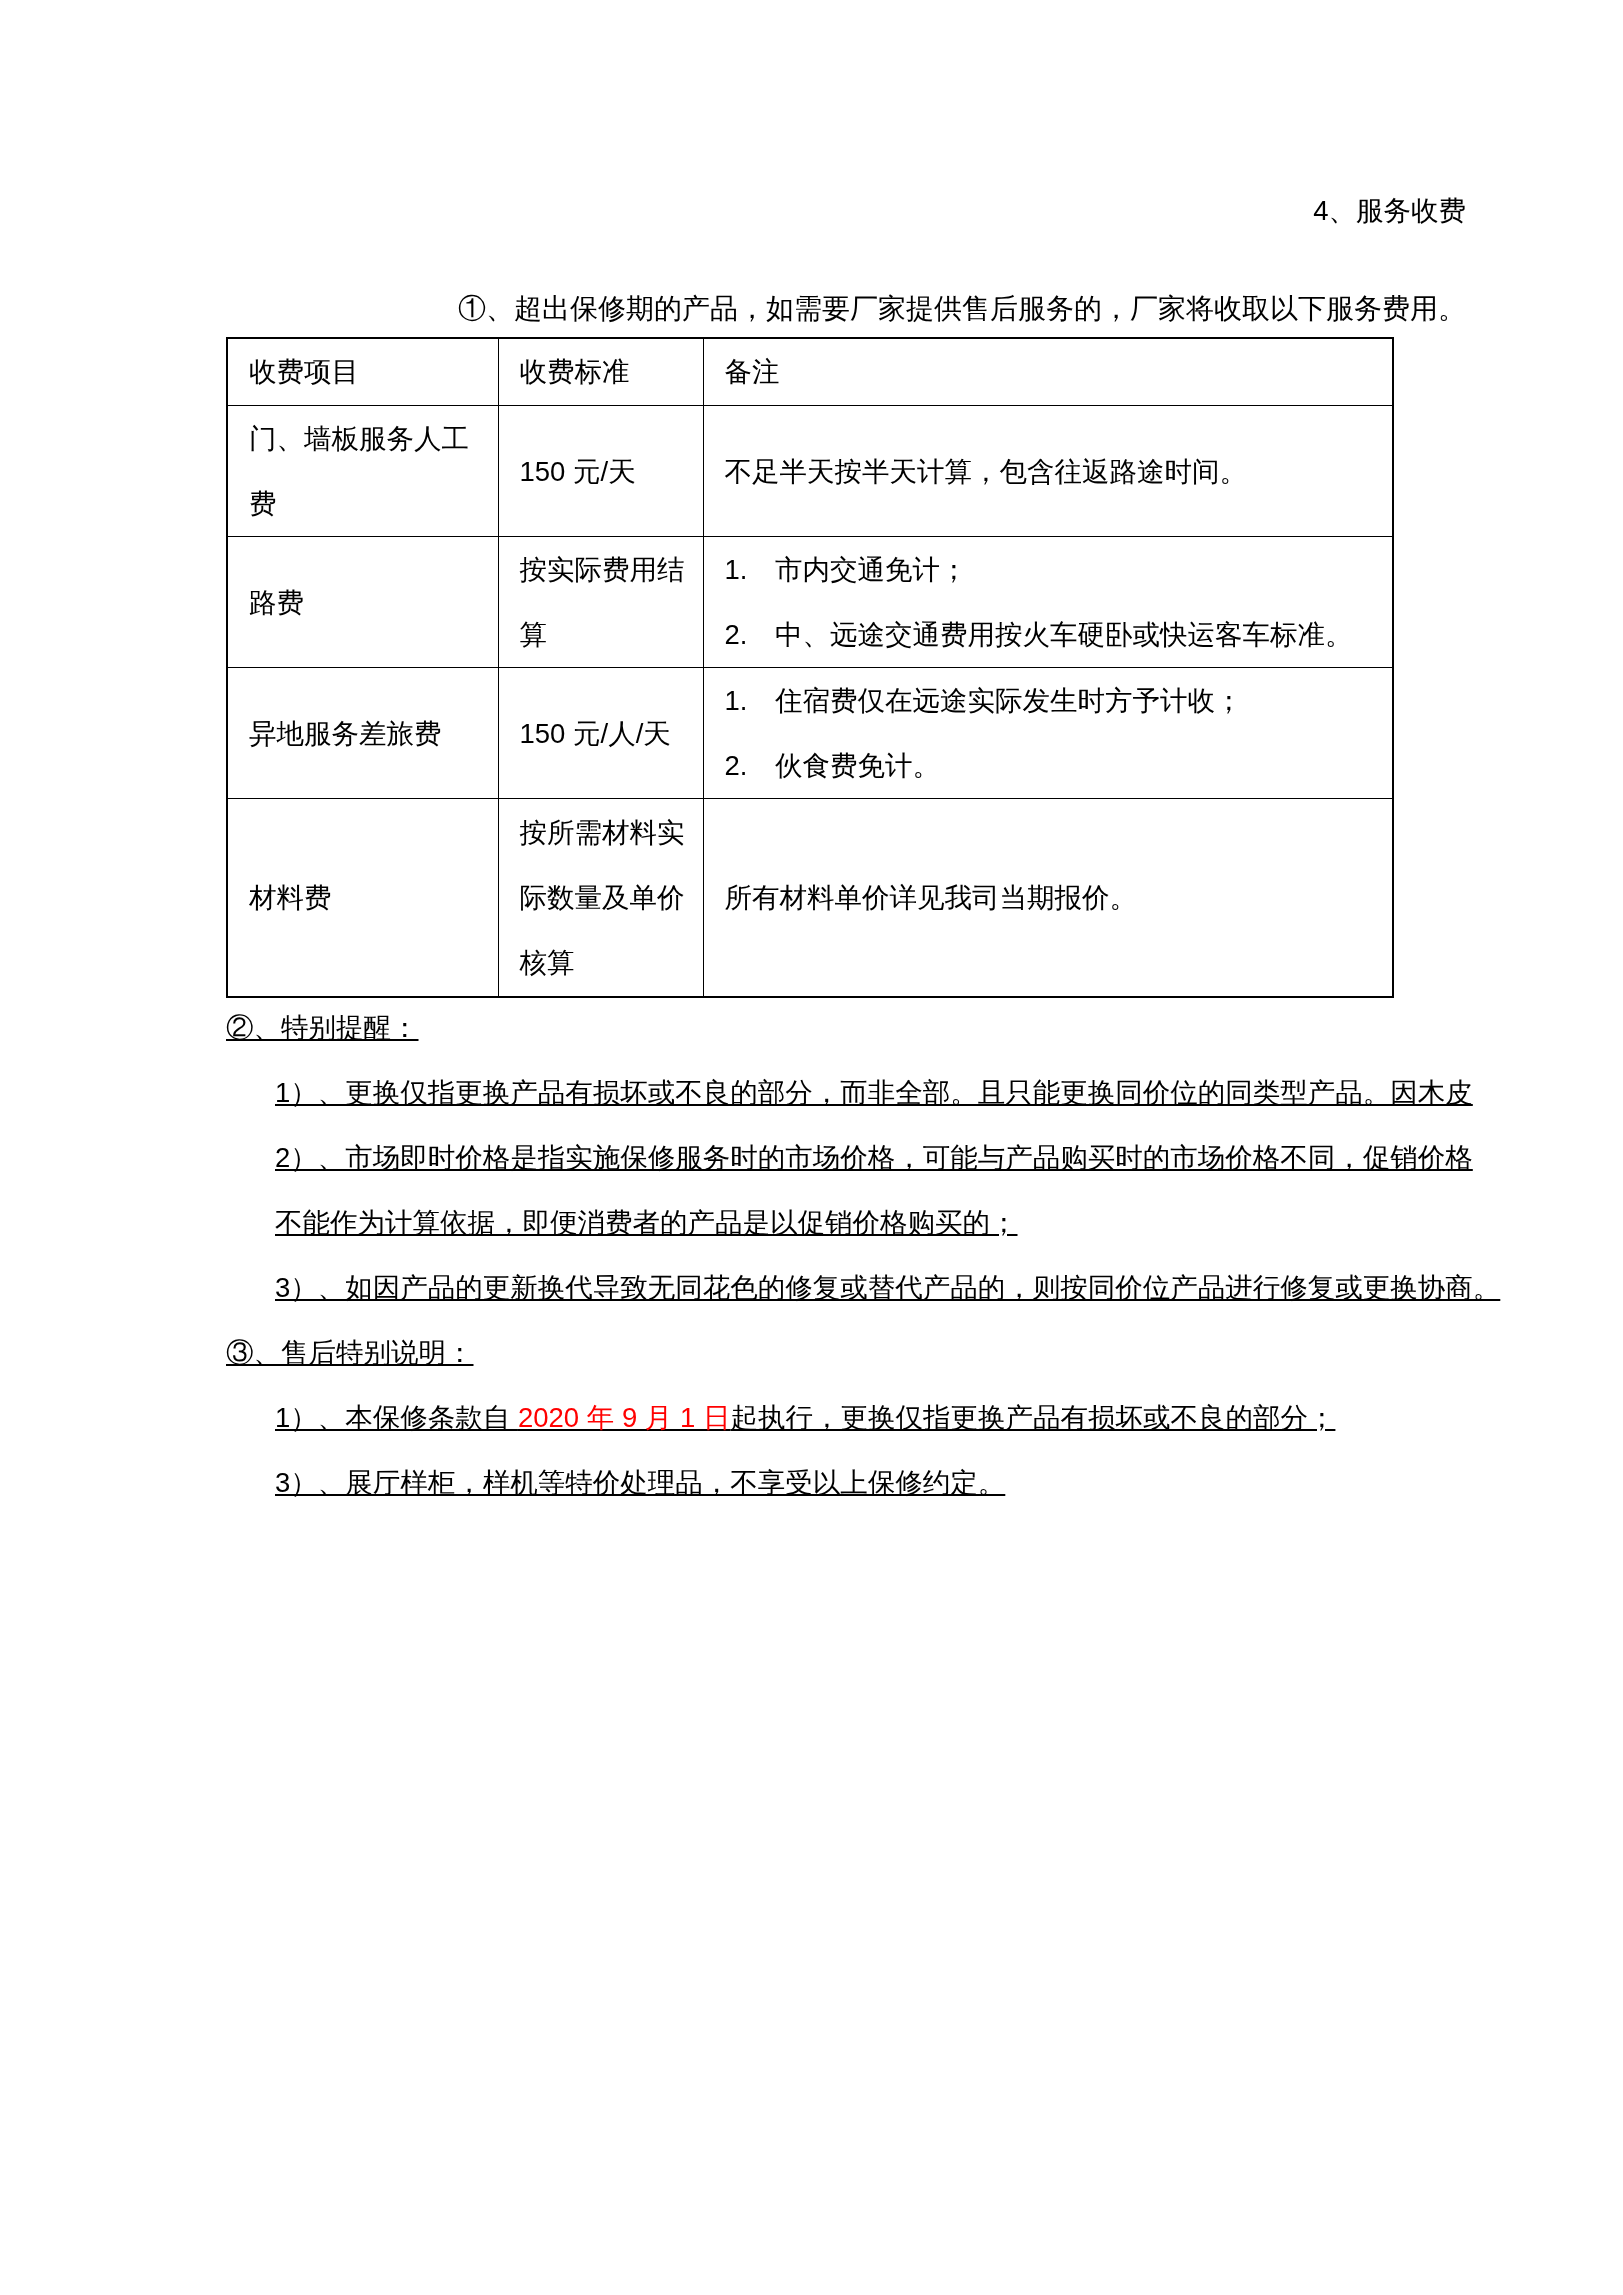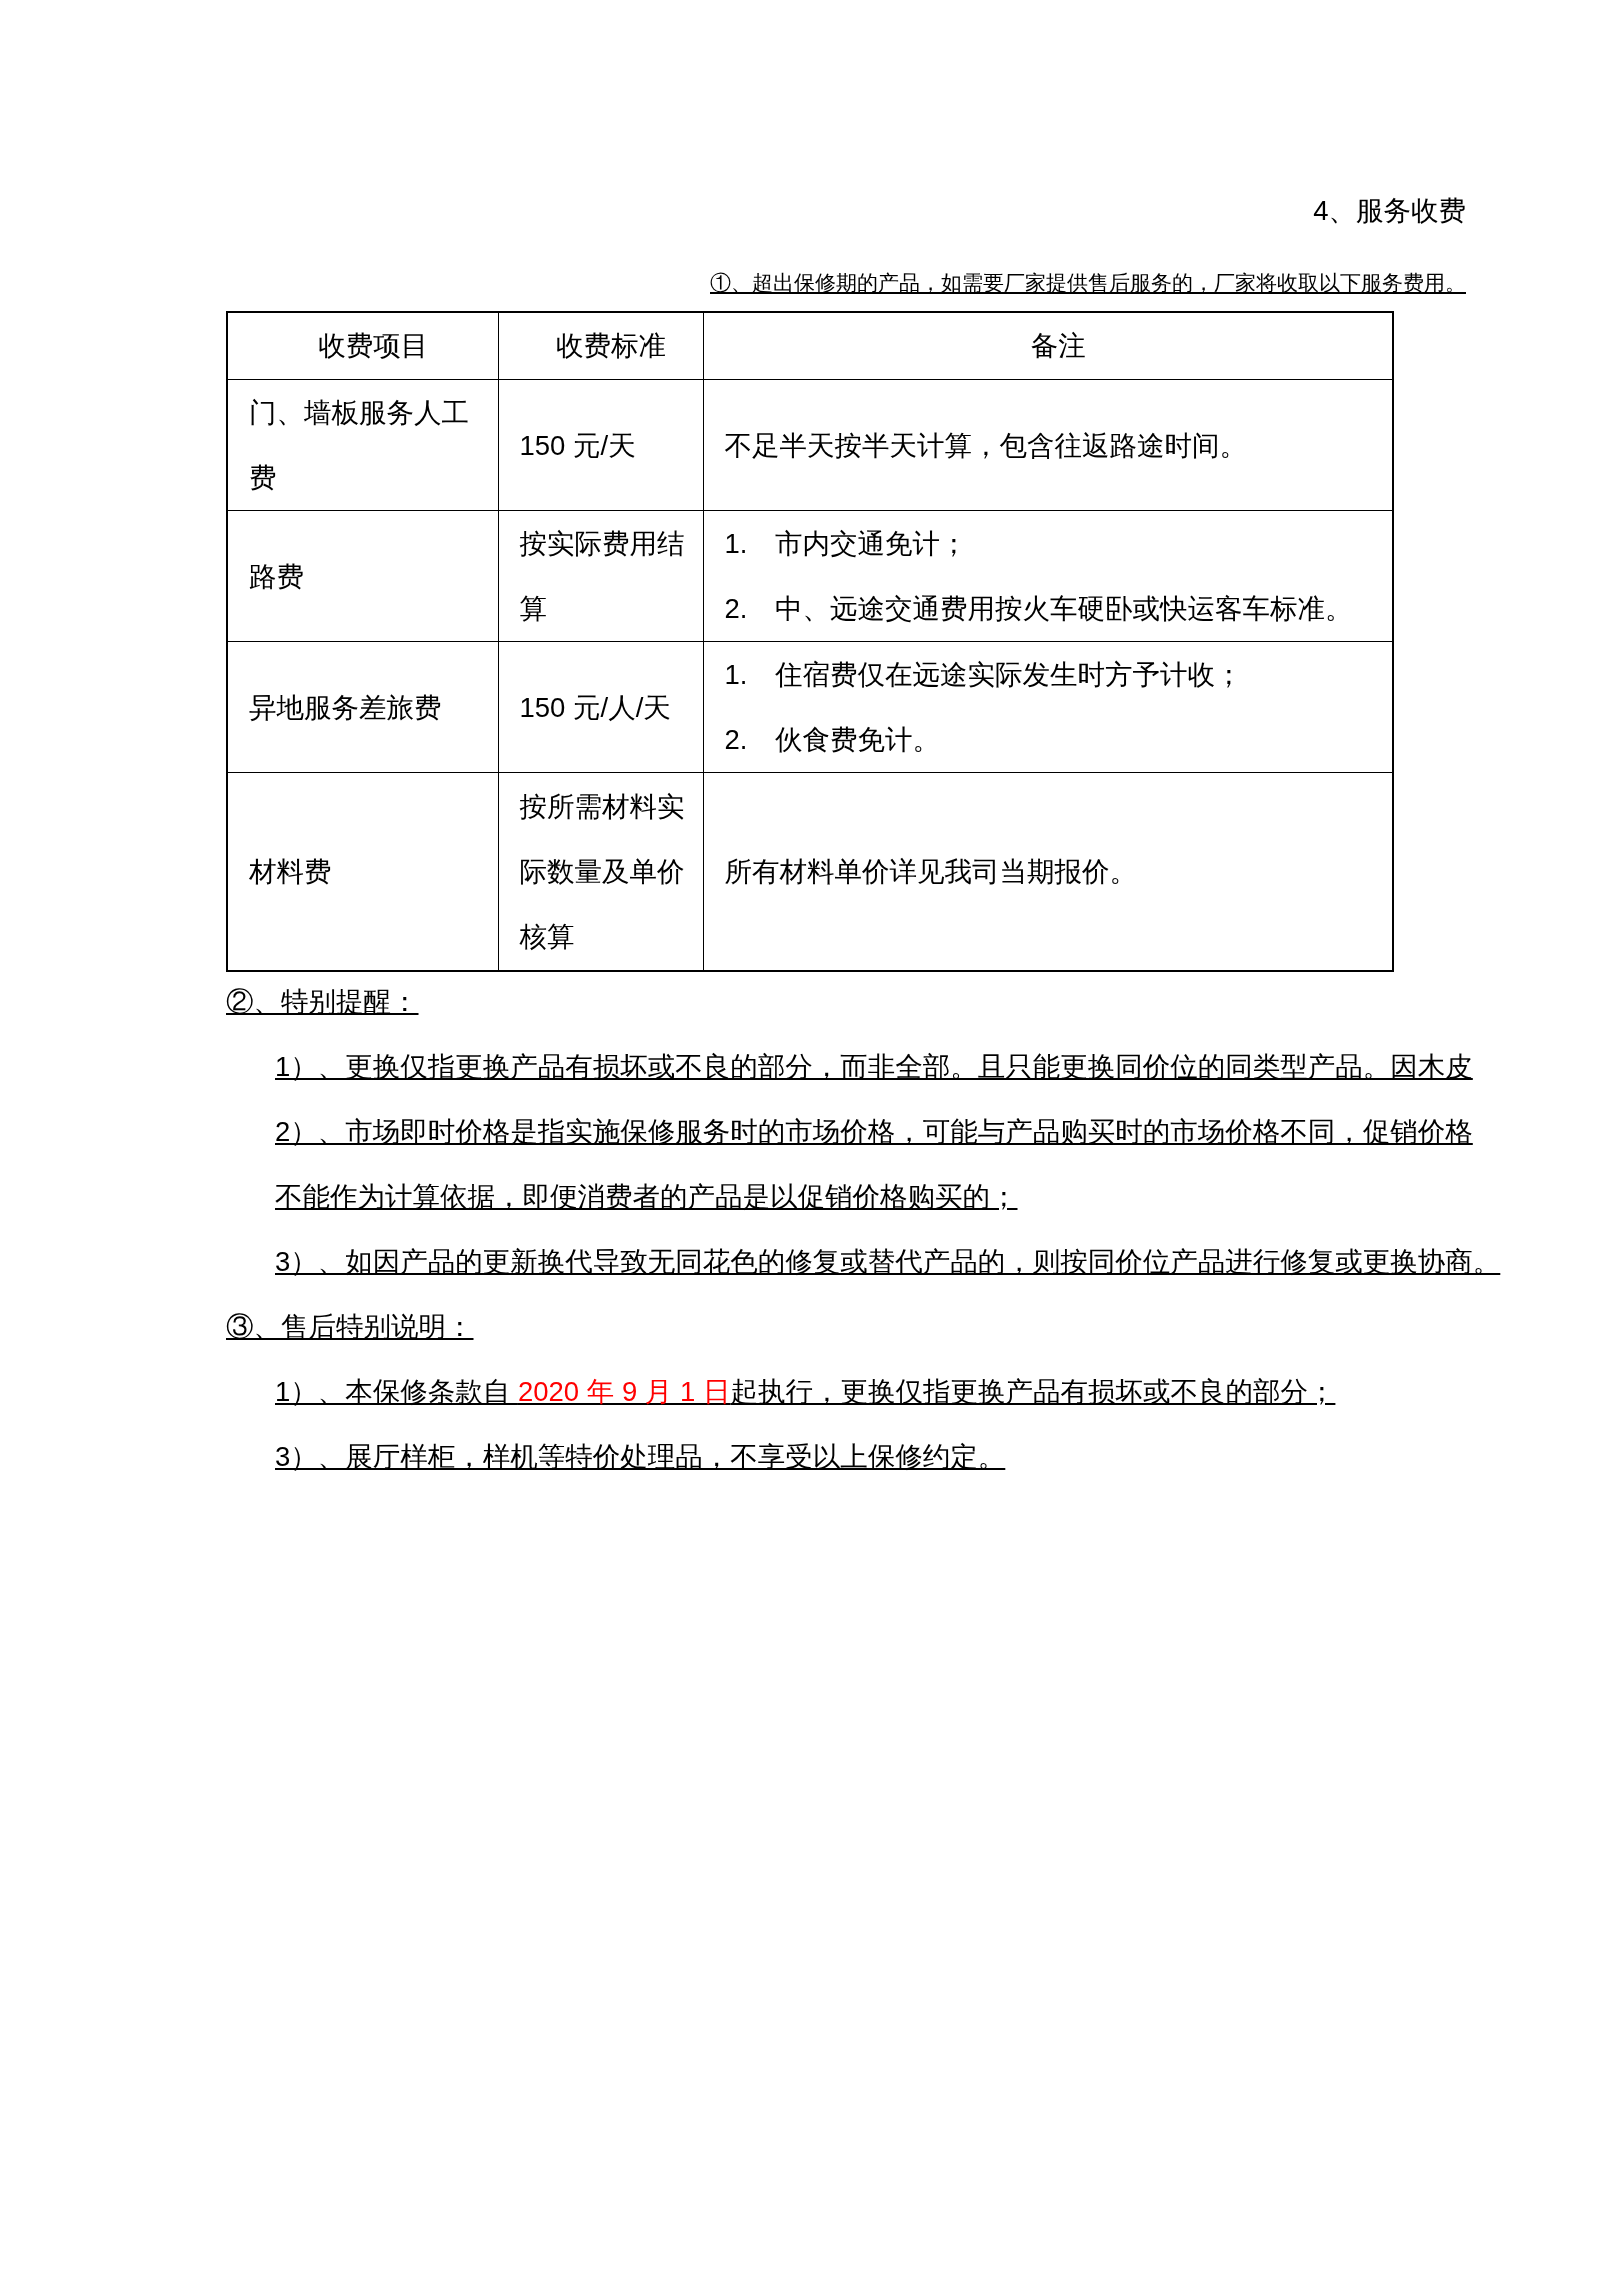--- a/index.html
+++ b/index.html
@@ -21,25 +21,24 @@
   .line {
     white-space: pre;
     text-align: right;
   }
   .doc-title {
     font-size: 27.5px;
     height: 34px;
     line-height: 34px;
   }
   .intro {
-    margin-top: 38px;
-    font-size: 21px;
+    margin-top: 64px;
+    font-size: 28px;
     height: 34px;
     line-height: 34px;
-    text-decoration: underline;
   }
   table.fee-table {
     border-collapse: collapse;
     table-layout: fixed;
     width: 1166px;
     margin-top: 11px;
     border: 2.6px solid #000000;
   }
   table.fee-table th,
   table.fee-table td {
@@ -54,21 +53,20 @@
   table.fee-table thead tr { height: 66px; }
   .cell-line {
     height: 65px;
     line-height: 65px;
     white-space: pre;
   }
   .hdr-line {
     height: 66px;
     line-height: 66px;
     white-space: pre;
-    text-align: center;
   }
   #sections { margin-top: -2.6px; }
   .section-line {
     font-size: 27.5px;
     height: 65px;
     line-height: 65px;
     white-space: pre;
     text-decoration: underline;
   }
   .section-line.indent { padding-left: 49px; }

